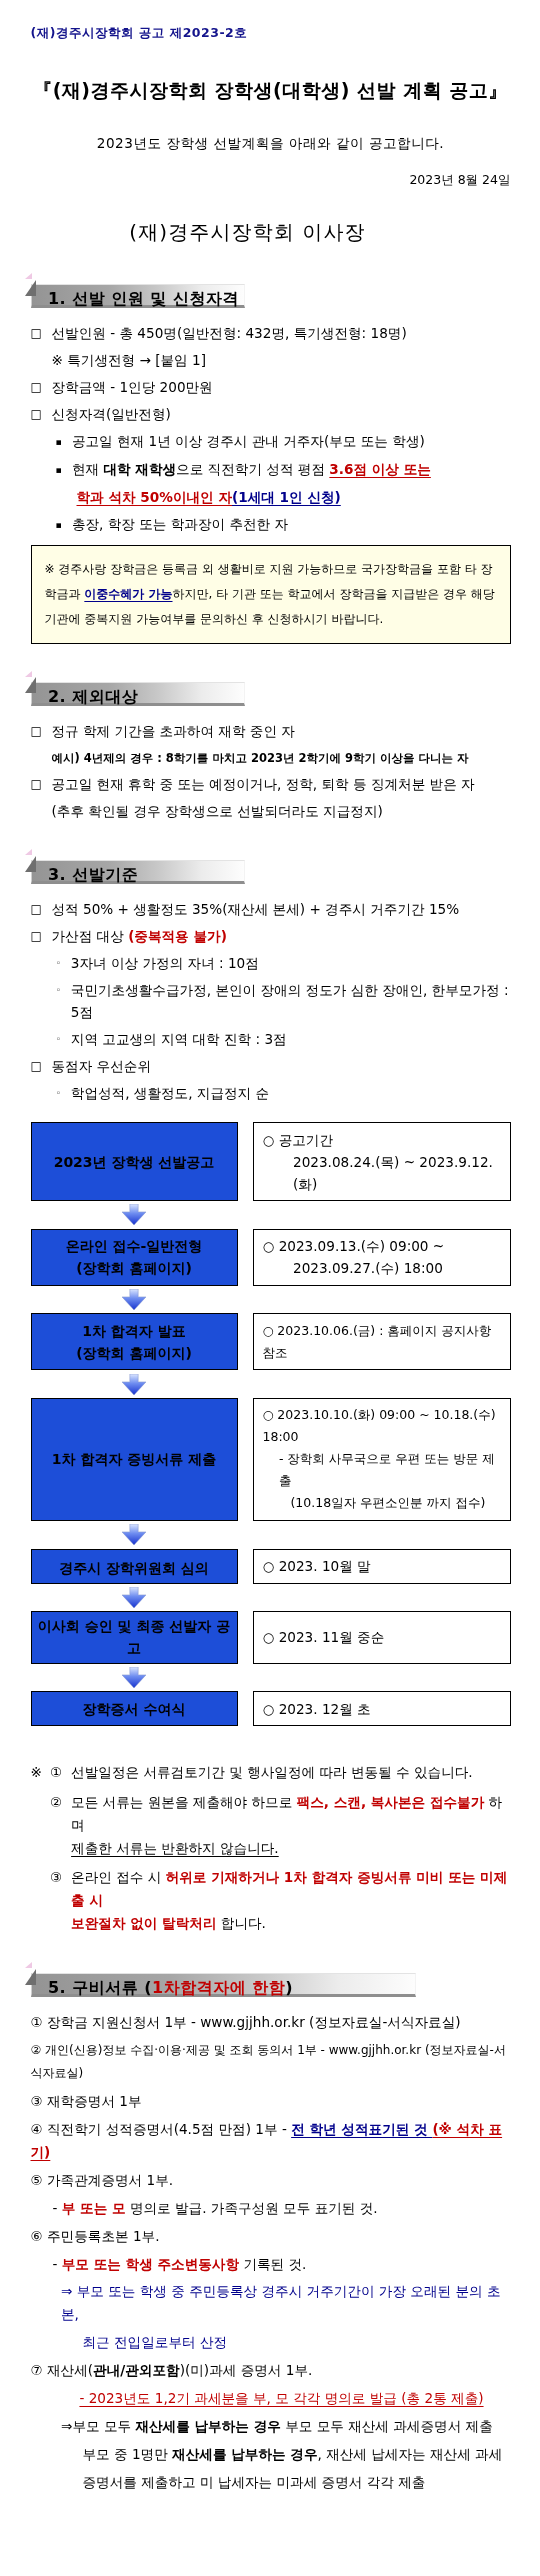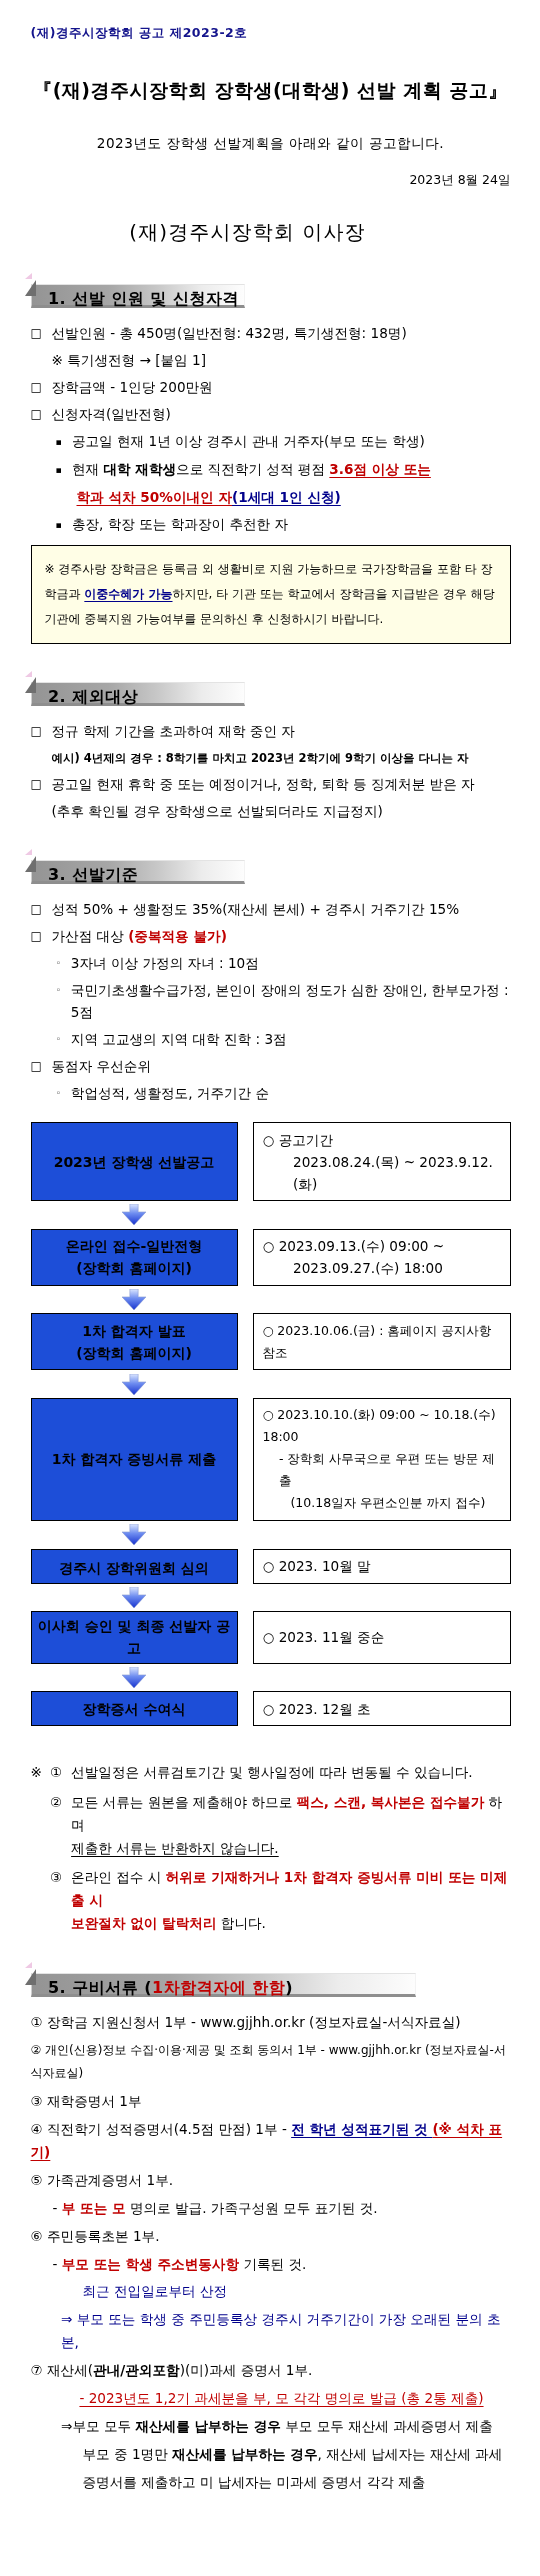--- a/index.html
+++ b/index.html
@@ -187,21 +187,21 @@
     <div class="ln ind4">
       <span class="blt3">◦</span>
       <span class="txt">지역 고교생의 지역 대학 진학 : 3점</span>
     </div>
     <div class="ln">
       <span class="blt">□</span>
       <span class="txt">동점자 우선순위</span>
     </div>
     <div class="ln ind4">
       <span class="blt3">◦</span>
-      <span class="txt">학업성적, 생활정도, 거주기간 순</span>
+      <span class="txt">학업성적, 생활정도, 지급정지 순</span>
     </div>
   </div>
 
 
   <div class="flow">
 
     <div class="flow-row">
       <div class="flow-step h1r">
         <div>2023년 장학생 선발공고</div>
       </div>
@@ -326,22 +326,22 @@
 
   <div class="docs">
     <div class="doc-item">① 장학금 지원신청서 1부 - www.gjjhh.or.kr (정보자료실-서식자료실)</div>
     <div class="doc-item sz2">② 개인(신용)정보 수집·이용·제공 및 조회 동의서 1부 - www.gjjhh.or.kr (정보자료실-서식자료실)</div>
     <div class="doc-item">③ 재학증명서 1부</div>
     <div class="doc-item"><span>④ 직전학기 성적증명서(4.5점 만점) 1부 - </span><span class="navy b u">전 학년 성적표기된 것 </span><span class="red b u">(※ 석차 표기)</span></div>
     <div class="doc-item">⑤ 가족관계증명서 1부.</div>
     <div class="doc-item d-ind-a"><span>- </span><span class="red b">부 또는 모</span><span> 명의로 발급. 가족구성원 모두 표기된 것.</span></div>
     <div class="doc-item">⑥ 주민등록초본 1부.</div>
     <div class="doc-item d-ind-a"><span>- </span><span class="red b">부모 또는 학생 주소변동사항</span><span> 기록된 것.</span></div>
+    <div class="doc-item d-ind-b navy">⇒ 부모 또는 학생 중 주민등록상 경주시 거주기간이 가장 오래된 분의 초본,</div>
     <div class="doc-item d-ind-c navy">최근 전입일로부터 산정</div>
-    <div class="doc-item d-ind-b navy">⇒ 부모 또는 학생 중 주민등록상 경주시 거주기간이 가장 오래된 분의 초본,</div>
     <div class="doc-item"><span>⑦ 재산세(</span><span class="b">관내/관외포함</span><span>)(미)과세 증명서 1부.</span></div>
     <div class="doc-item d-ind-a red u">- 2023년도 1,2기 과세분을 부, 모 각각 명의로 발급 (총 2통 제출)</div>
     <div class="doc-item d-ind-b"><span>⇒부모 모두 </span><span class="b">재산세를 납부하는 경우</span><span> 부모 모두 재산세 과세증명서 제출</span></div>
     <div class="doc-item d-ind-c"><span>부모 중 1명만 </span><span class="b">재산세를 납부하는 경우</span><span>, 재산세 납세자는 재산세 과세</span></div>
     <div class="doc-item d-ind-c">증명서를 제출하고 미 납세자는 미과세 증명서 각각 제출</div>
   </div>
 
 </div>
 
 

